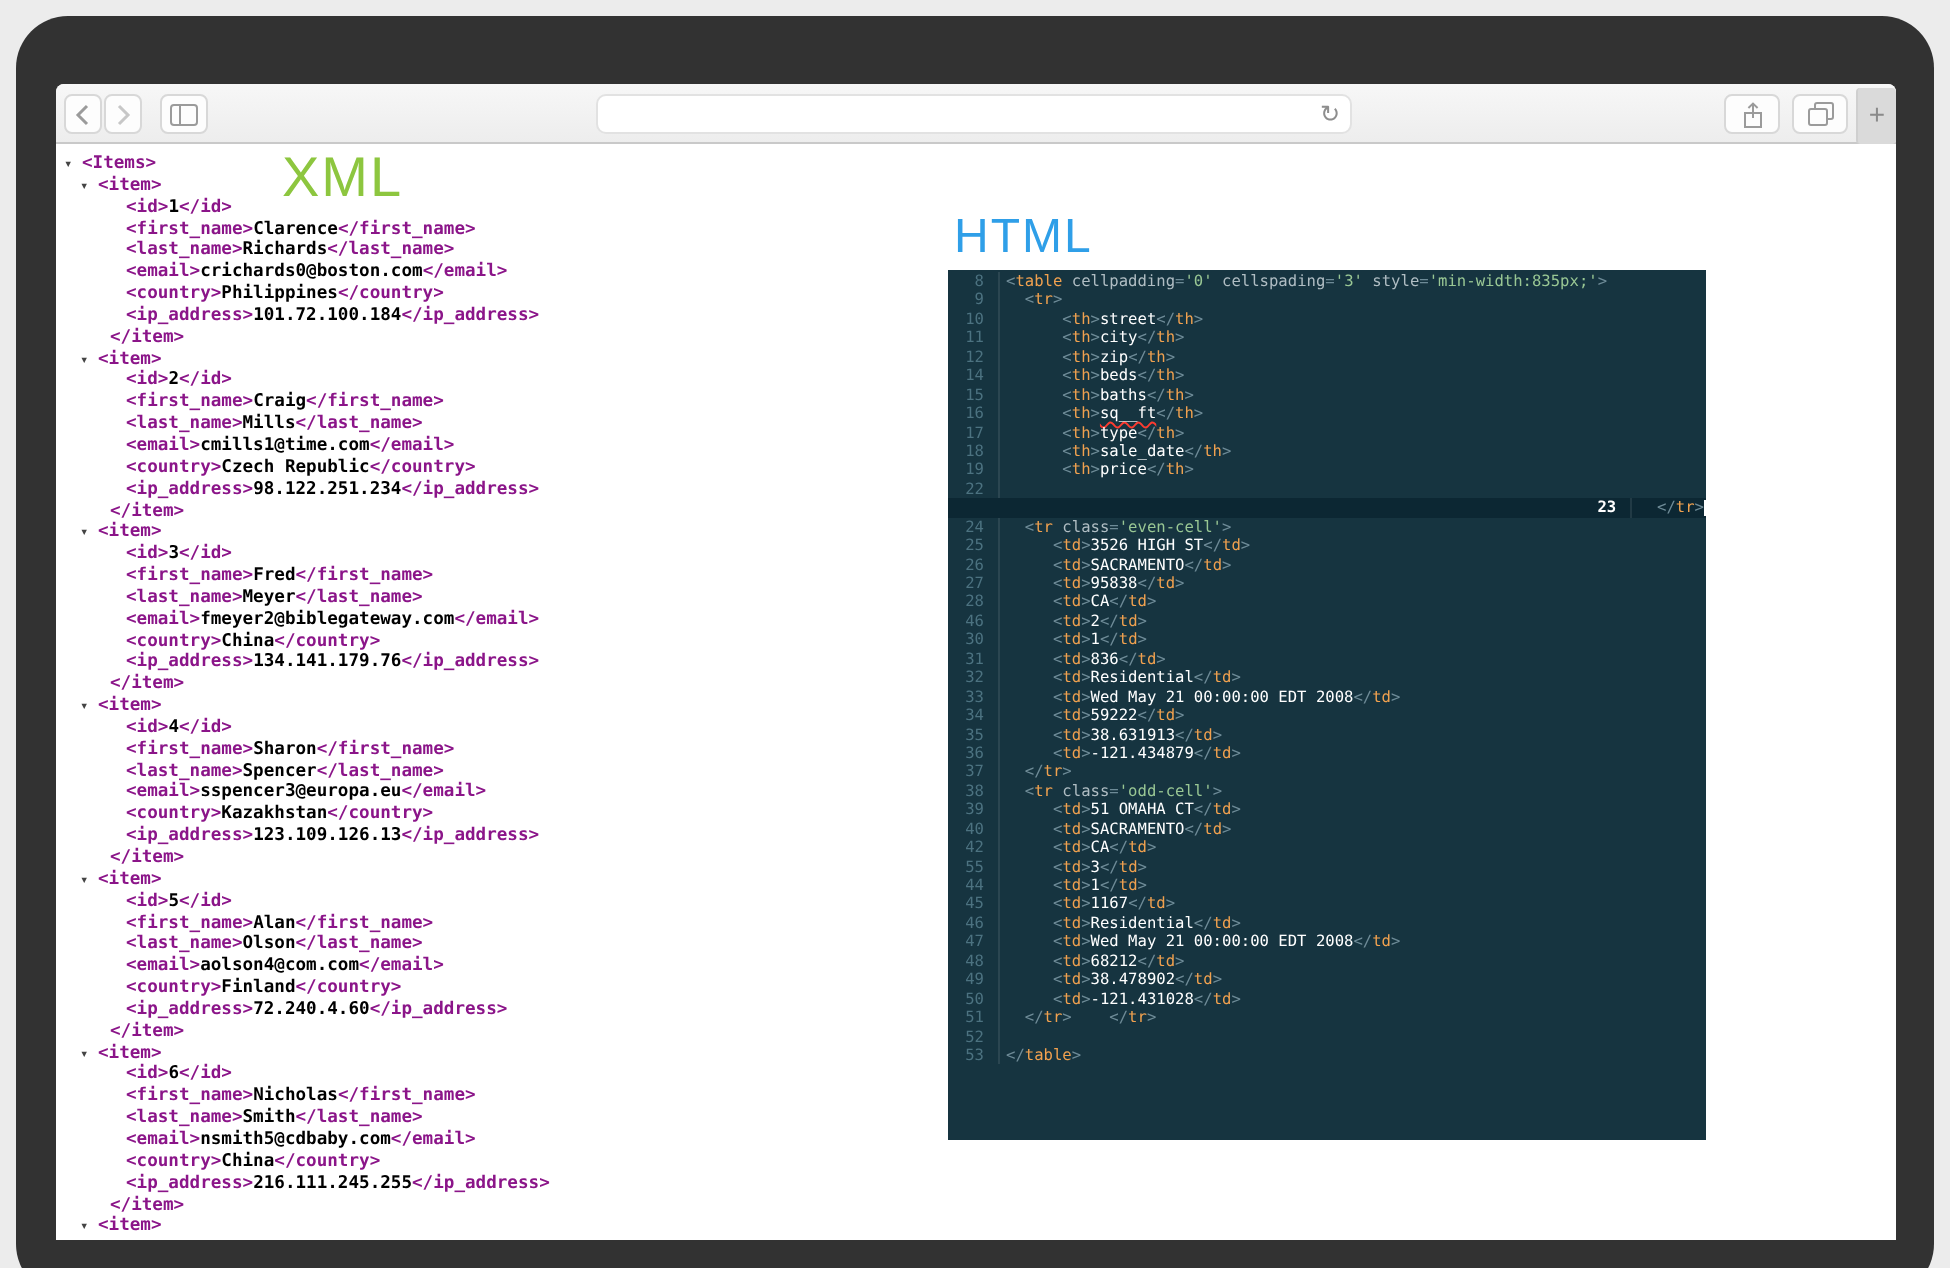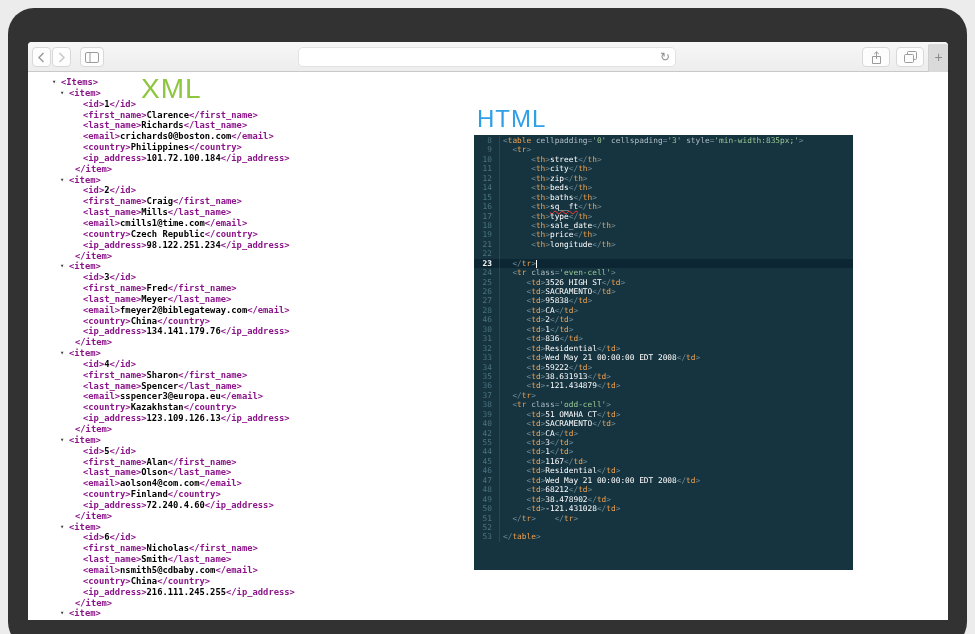--- a/index.html
+++ b/index.html
@@ -54,33 +54,33 @@
     position: absolute; left: 449px; top: 32px; font-size: 24px; line-height: 30px;
     color: var(--html_blue); letter-spacing: 1px;
   }
 
   
   .xml-tree {
     position: absolute; left: 4px; top: 5px; width: 430px; height: 543px; overflow: hidden;
     font-family: "DejaVu Sans Mono", monospace; font-size: 8.8px; font-weight: bold;
     line-height: 10.85px; color: var(--xml_text); white-space: pre;
   }
-  .xml-line { height: 10.85px; margin-left: 20px; }
+  .xml-line { height: 10.85px; }
   .xml-arrow { display: inline-block; width: 9px; color: #444; font-size: 7px; vertical-align: top; }
   .xtag { color: var(--xml_tag); }
 
   
   .editor {
     position: absolute; left: 446px; top: 63px; width: 379px; height: 435px;
     background: var(--ed_bg); overflow: hidden;
     font-family: "DejaVu Sans Mono", monospace; font-size: 7.8px; line-height: 9.45px;
     padding-top: 1px;
   }
   .ed-row { display: flex; height: 9.45px; white-space: pre; }
-  .ed-row.active { background: var(--ed_active); }
+  .ed-row.active { background: var(--ed_active); justify-content: flex-end; }
   .gutter {
     flex: 0 0 26px; text-align: right; padding-right: 7px;
     color: var(--ed_gutter); border-right: 1px solid rgba(255,255,255,0.09);
   }
   .ed-row.active .gutter { color: var(--ed_gutter_active); font-weight: bold; }
   .code { padding-left: 3px; color: var(--ed_txt); }
   .tag { color: var(--ed_tag); }
   .att { color: var(--ed_attr); }
   .str { color: var(--ed_str); }
   .pun { color: var(--ed_pun); }
@@ -152,21 +152,20 @@
           <div class="ed-row"><span class="gutter">9</span><span class="code"><span class="txt">  </span><span class="pun">&lt;</span><span class="tag">tr</span><span class="pun">&gt;</span></span></div>
           <div class="ed-row"><span class="gutter">10</span><span class="code"><span class="txt">      </span><span class="pun">&lt;</span><span class="tag">th</span><span class="pun">&gt;</span><span class="txt">street</span><span class="pun">&lt;/</span><span class="tag">th</span><span class="pun">&gt;</span></span></div>
           <div class="ed-row"><span class="gutter">11</span><span class="code"><span class="txt">      </span><span class="pun">&lt;</span><span class="tag">th</span><span class="pun">&gt;</span><span class="txt">city</span><span class="pun">&lt;/</span><span class="tag">th</span><span class="pun">&gt;</span></span></div>
           <div class="ed-row"><span class="gutter">12</span><span class="code"><span class="txt">      </span><span class="pun">&lt;</span><span class="tag">th</span><span class="pun">&gt;</span><span class="txt">zip</span><span class="pun">&lt;/</span><span class="tag">th</span><span class="pun">&gt;</span></span></div>
           <div class="ed-row"><span class="gutter">14</span><span class="code"><span class="txt">      </span><span class="pun">&lt;</span><span class="tag">th</span><span class="pun">&gt;</span><span class="txt">beds</span><span class="pun">&lt;/</span><span class="tag">th</span><span class="pun">&gt;</span></span></div>
           <div class="ed-row"><span class="gutter">15</span><span class="code"><span class="txt">      </span><span class="pun">&lt;</span><span class="tag">th</span><span class="pun">&gt;</span><span class="txt">baths</span><span class="pun">&lt;/</span><span class="tag">th</span><span class="pun">&gt;</span></span></div>
           <div class="ed-row"><span class="gutter">16</span><span class="code"><span class="txt">      </span><span class="pun">&lt;</span><span class="tag">th</span><span class="pun">&gt;</span><span class="txt mis">sq__ft</span><span class="pun">&lt;/</span><span class="tag">th</span><span class="pun">&gt;</span></span></div>
           <div class="ed-row"><span class="gutter">17</span><span class="code"><span class="txt">      </span><span class="pun">&lt;</span><span class="tag">th</span><span class="pun">&gt;</span><span class="txt">type</span><span class="pun">&lt;/</span><span class="tag">th</span><span class="pun">&gt;</span></span></div>
           <div class="ed-row"><span class="gutter">18</span><span class="code"><span class="txt">      </span><span class="pun">&lt;</span><span class="tag">th</span><span class="pun">&gt;</span><span class="txt">sale_date</span><span class="pun">&lt;/</span><span class="tag">th</span><span class="pun">&gt;</span></span></div>
           <div class="ed-row"><span class="gutter">19</span><span class="code"><span class="txt">      </span><span class="pun">&lt;</span><span class="tag">th</span><span class="pun">&gt;</span><span class="txt">price</span><span class="pun">&lt;/</span><span class="tag">th</span><span class="pun">&gt;</span></span></div>
-          <div class="ed-row"><span class="gutter">21</span><span class="code"><span class="txt">      </span><span class="pun">&lt;</span><span class="tag">th</span><span class="pun">&gt;</span><span class="txt">longitude</span><span class="pun">&lt;/</span><span class="tag">th</span><span class="pun">&gt;</span></span></div>
           <div class="ed-row"><span class="gutter">22</span><span class="code"></span></div>
           <div class="ed-row active"><span class="gutter">23</span><span class="code"><span class="txt">  </span><span class="pun">&lt;/</span><span class="tag">tr</span><span class="pun">&gt;</span><span class="cursor"></span></span></div>
           <div class="ed-row"><span class="gutter">24</span><span class="code"><span class="txt">  </span><span class="pun">&lt;</span><span class="tag">tr</span><span class="att"> class</span><span class="pun">=</span><span class="str">'even-cell'</span><span class="pun">&gt;</span></span></div>
           <div class="ed-row"><span class="gutter">25</span><span class="code"><span class="txt">     </span><span class="pun">&lt;</span><span class="tag">td</span><span class="pun">&gt;</span><span class="txt">3526 HIGH ST</span><span class="pun">&lt;/</span><span class="tag">td</span><span class="pun">&gt;</span></span></div>
           <div class="ed-row"><span class="gutter">26</span><span class="code"><span class="txt">     </span><span class="pun">&lt;</span><span class="tag">td</span><span class="pun">&gt;</span><span class="txt">SACRAMENTO</span><span class="pun">&lt;/</span><span class="tag">td</span><span class="pun">&gt;</span></span></div>
           <div class="ed-row"><span class="gutter">27</span><span class="code"><span class="txt">     </span><span class="pun">&lt;</span><span class="tag">td</span><span class="pun">&gt;</span><span class="txt">95838</span><span class="pun">&lt;/</span><span class="tag">td</span><span class="pun">&gt;</span></span></div>
           <div class="ed-row"><span class="gutter">28</span><span class="code"><span class="txt">     </span><span class="pun">&lt;</span><span class="tag">td</span><span class="pun">&gt;</span><span class="txt">CA</span><span class="pun">&lt;/</span><span class="tag">td</span><span class="pun">&gt;</span></span></div>
           <div class="ed-row"><span class="gutter">46</span><span class="code"><span class="txt">     </span><span class="pun">&lt;</span><span class="tag">td</span><span class="pun">&gt;</span><span class="txt">2</span><span class="pun">&lt;/</span><span class="tag">td</span><span class="pun">&gt;</span></span></div>
           <div class="ed-row"><span class="gutter">30</span><span class="code"><span class="txt">     </span><span class="pun">&lt;</span><span class="tag">td</span><span class="pun">&gt;</span><span class="txt">1</span><span class="pun">&lt;/</span><span class="tag">td</span><span class="pun">&gt;</span></span></div>
           <div class="ed-row"><span class="gutter">31</span><span class="code"><span class="txt">     </span><span class="pun">&lt;</span><span class="tag">td</span><span class="pun">&gt;</span><span class="txt">836</span><span class="pun">&lt;/</span><span class="tag">td</span><span class="pun">&gt;</span></span></div>

